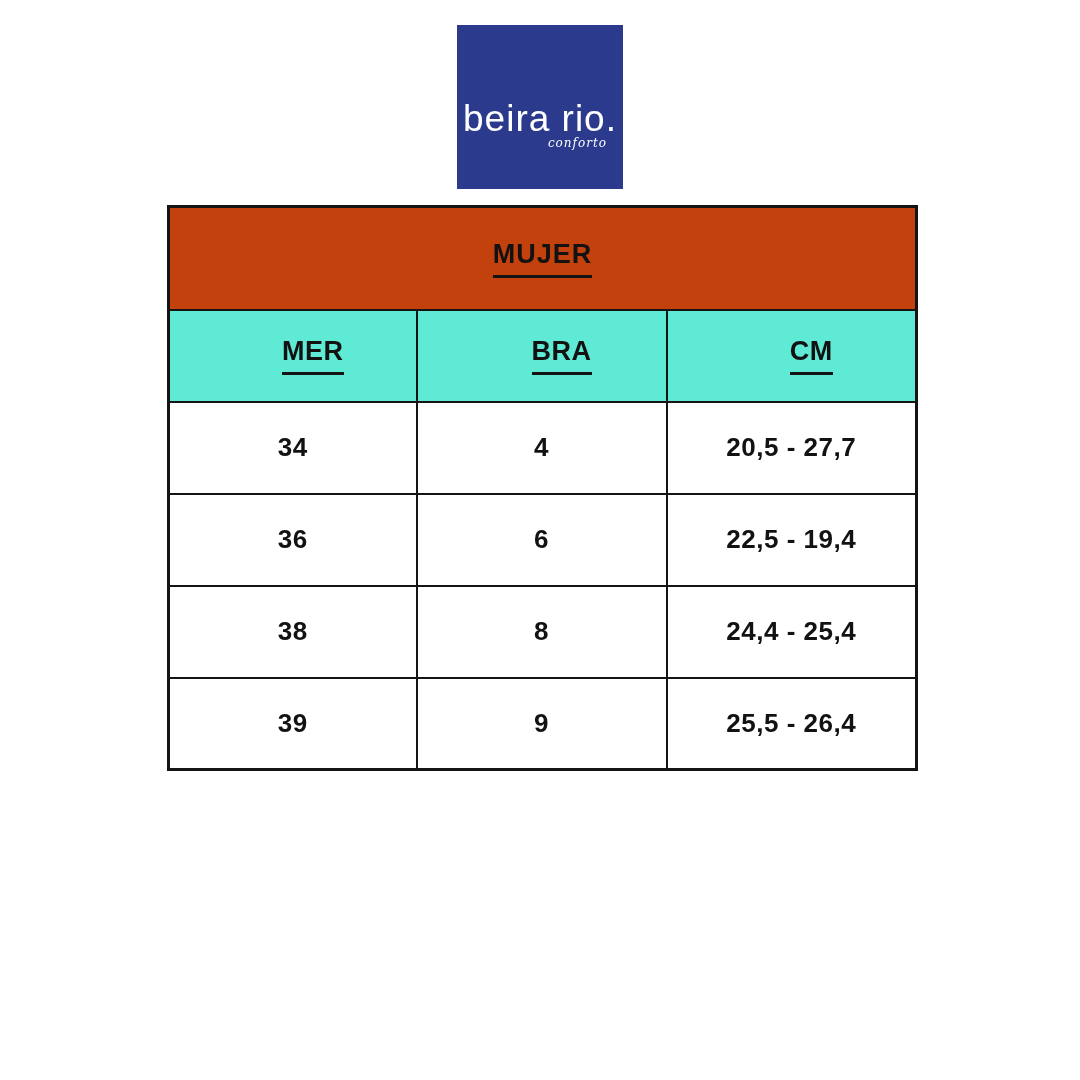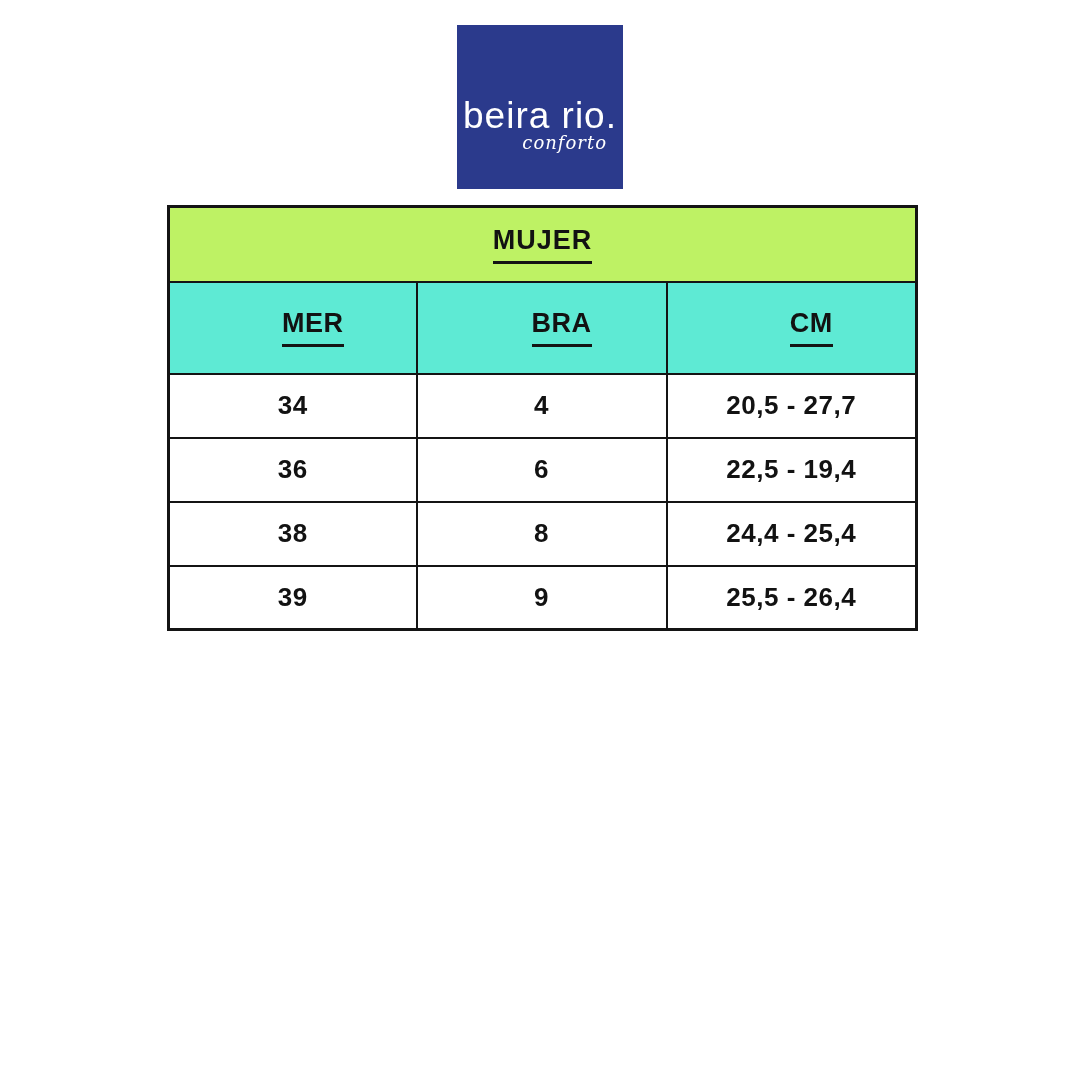--- a/index.html
+++ b/index.html
@@ -21,21 +21,21 @@
     font-weight:300;
     font-size:37px;
     letter-spacing:1px;
     line-height:1;
     white-space:nowrap;
   }
   .tagline-text {
     color:#ffffff;
     font-family:"DejaVu Serif", serif;
     font-style:italic;
-    font-size:18px;
+    font-size:12px;
     line-height:1;
     align-self:flex-end;
     margin:0 16px 0 0;
     letter-spacing:1px;
   }
 
   
   .chart-wrap { position:absolute; left:167px; top:205px; }
   table.size-chart {
     border-collapse:collapse;
@@ -44,27 +44,27 @@
     border:3px solid #141414;
   }
   .size-chart td, .size-chart th {
     border:2px solid #141414;
     text-align:center;
     vertical-align:middle;
     color:#121212;
     font-weight:bold;
   }
   .title-cell {
-    background:#bef264;
-    height:75px;
+    background:#c2410c;
+    height:103px;
     font-size:27px;
     letter-spacing:1px;
   }
   .head-cell { height:92px; font-size:27px; letter-spacing:0.5px; background:#5eead4;padding-left:40px; }
-  .data-cell { height:64px; font-size:26px; letter-spacing:0.5px; background:#ffffff; }
+  .data-cell { height:92px; font-size:26px; letter-spacing:0.5px; background:#ffffff; }
   .u {
     display:inline-block;
     border-bottom:3px solid #141414;
     padding-bottom:5px;
   }
 </style>
 </head>
 <body>
 
 <div class="logo-square">

